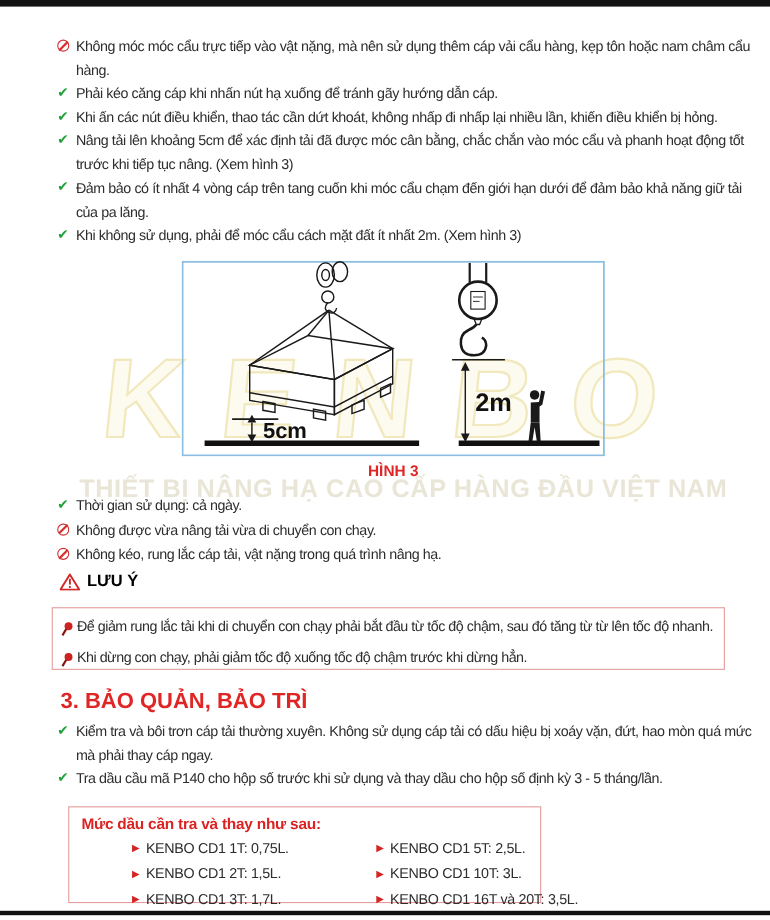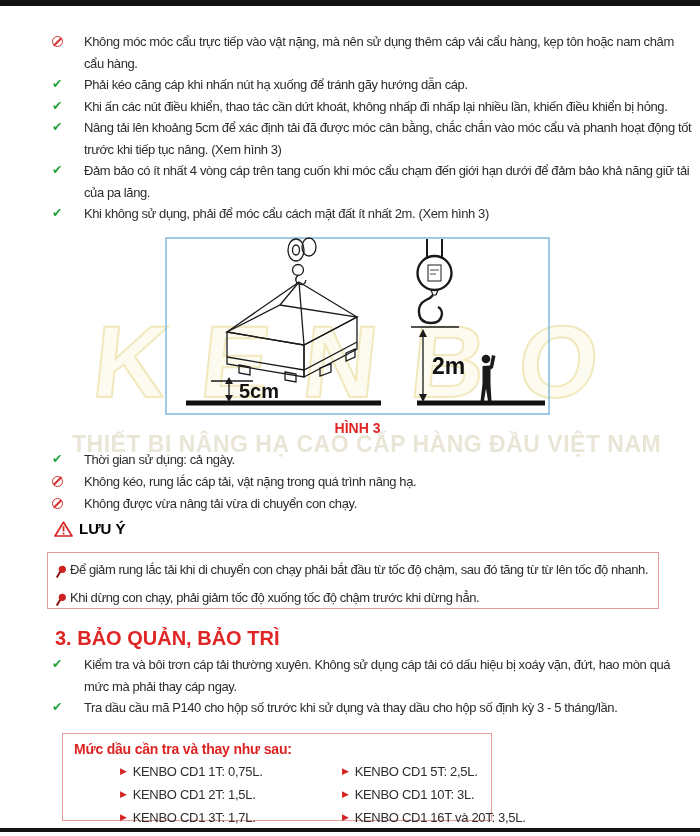--- a/index.html
+++ b/index.html
@@ -12,21 +12,21 @@
   .wm-brand{position:absolute;left:94px;top:312px;z-index:0;font-size:102px;font-weight:bold;
             letter-spacing:34px;line-height:100px;color:#fdfbef;
             -webkit-text-stroke:2px #f1e9bd;transform:skewX(-6deg);white-space:nowrap;}
   .wm-tagline{position:absolute;left:72px;top:431px;z-index:0;font-size:23px;font-weight:bold;
               letter-spacing:0.5px;color:#e9e6d7;white-space:nowrap;}
 
   .layer{position:absolute;inset:0;z-index:1;}
 
   
   .blist{position:absolute;left:52px;right:6px;}
-  .bi{display:flex;gap:18px;font-size:13px;letter-spacing:-0.4px;line-height:21.5px;}
+  .bi{display:flex;gap:3px;font-size:13px;letter-spacing:-0.4px;line-height:21.5px;}
   .bi .ic{flex:0 0 14px;text-align:left;}
   .ck{color:#21a038;font-size:12.5px;font-weight:bold;}
   .no-ic{display:inline-block;width:9px;height:9px;border:1.6px solid #d43030;border-radius:50%;
          position:relative;margin-top:5px;}
   .no-ic::after{content:"";position:absolute;left:-1.2px;top:3.6px;width:11px;height:1.6px;
                 background:#d43030;transform:rotate(-45deg);}
 
   
   .fig-svg{position:absolute;left:165px;top:237px;z-index:1;}
   .fig-caption{position:absolute;left:165px;top:420px;width:385px;text-align:center;
@@ -146,25 +146,25 @@
     </svg>
     <div class="fig-caption">HÌNH 3</div>
 
     <div class="blist" style="top:449px;">
       <div class="bi">
         <span class="ic ck">✔</span>
         <span>Thời gian sử dụng: cả ngày.</span>
       </div>
       <div class="bi">
         <span class="ic"><span class="no-ic"></span></span>
+        <span>Không được vừa nâng tải vừa di chuyển con chạy.</span>
+      </div>
+      <div class="bi">
+        <span class="ic"><span class="no-ic"></span></span>
         <span>Không kéo, rung lắc cáp tải, vật nặng trong quá trình nâng hạ.</span>
-      </div>
-      <div class="bi">
-        <span class="ic"><span class="no-ic"></span></span>
-        <span>Không được vừa nâng tải vừa di chuyển con chạy.</span>
       </div>
     </div>
 
     <div class="note-heading">
       <svg width="19" height="16" viewBox="0 0 19 16">
         <path d="M9.5 1.2 L18 15 H1 Z" fill="none" stroke="#d42525" stroke-width="1.7" stroke-linejoin="round"></path>
         <rect x="8.7" y="5.2" width="1.7" height="5.2" fill="#d42525"></rect>
         <rect x="8.7" y="11.7" width="1.7" height="1.8" fill="#d42525"></rect>
       </svg>
       <span>LƯU Ý</span>

